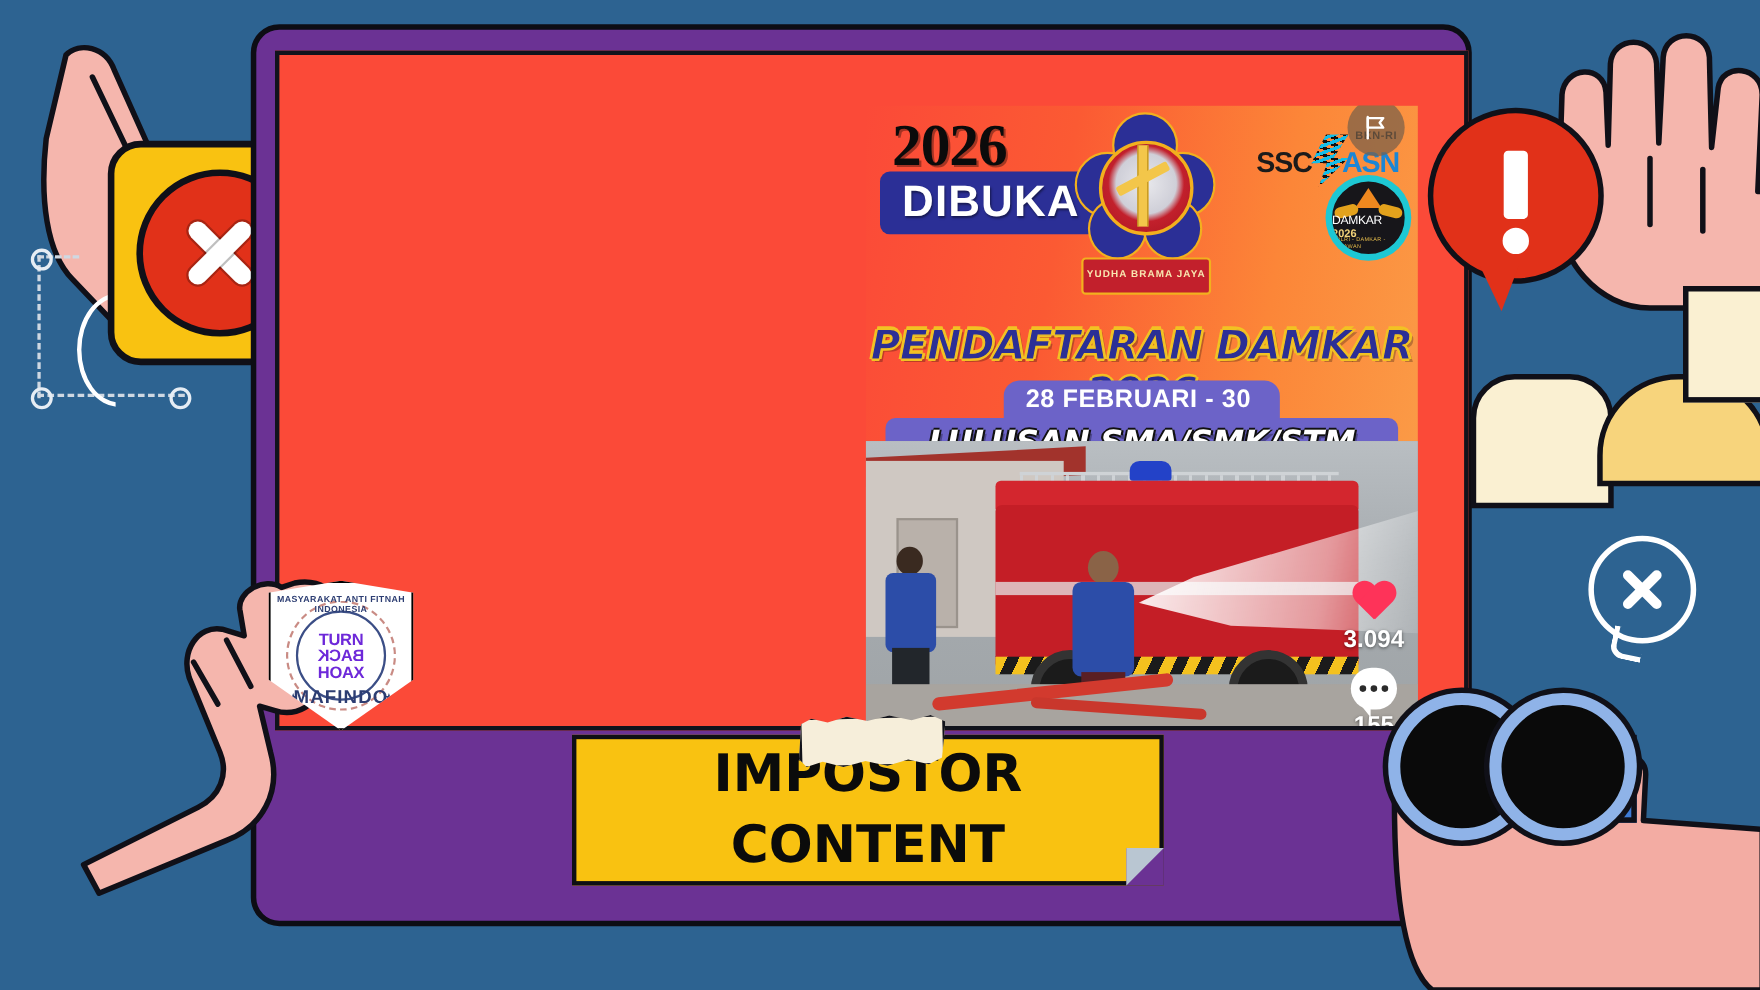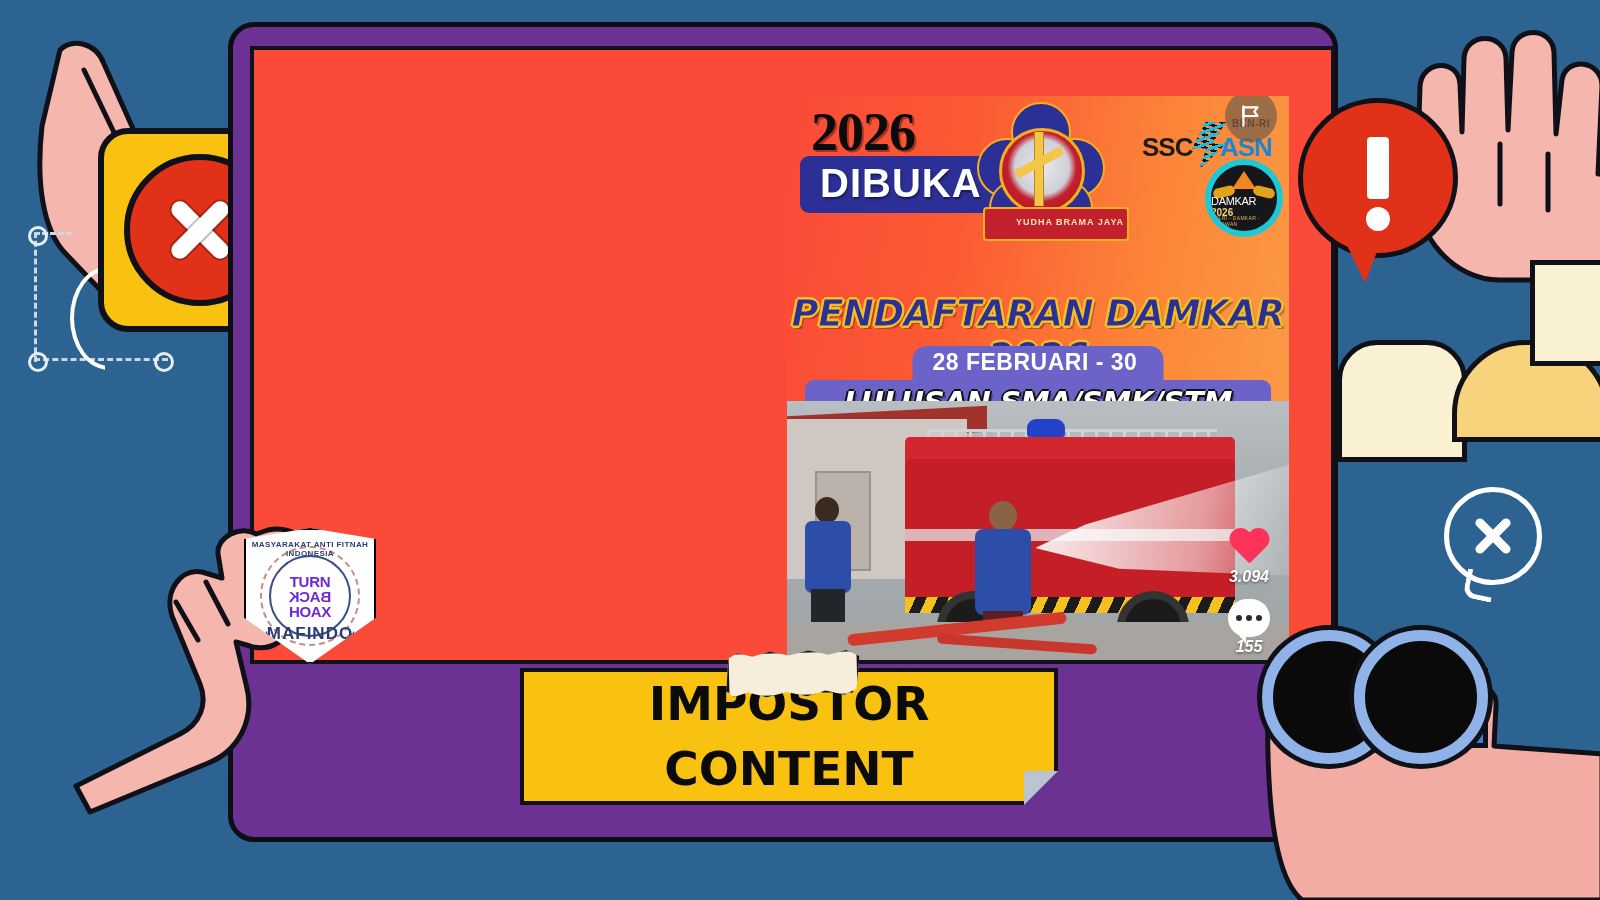--- a/index.html
+++ b/index.html
@@ -54,22 +54,22 @@
   .crest .p3{left:68px;top:36px;width:56px;height:56px;}
   .crest .p4{left:12px;top:78px;width:50px;height:52px;}
   .crest .p5{left:62px;top:78px;width:50px;height:52px;}
   .crest .inner{position:absolute;left:22px;top:26px;width:80px;height:80px;border-radius:50%;
     background:radial-gradient(circle at 50% 45%,#E8E8EC 0%,#CFCFD8 46%,#C2202C 58%,#A9151F 100%);
     border:3px solid #F2B01E;}
   .crest .axe{position:absolute;left:57px;top:30px;width:8px;height:74px;background:#F3C64A;
     border-left:1px solid #b88b12;border-right:1px solid #b88b12;transform:rotate(0deg);}
   .crest .axe2{position:absolute;left:36px;top:56px;width:52px;height:9px;background:#F3C64A;
     transform:rotate(-28deg);border-radius:2px;}
-  .crest .ribbon{position:absolute;left:6px;top:105px;width:114px;height:30px;
-    background:#C2202C;border:2px solid #F2B01E;border-radius:4px;padding-left:28px;}
+  .crest .ribbon{position:absolute;left:6px;top:132px;width:114px;height:30px;
+    background:#C2202C;border:2px solid #F2B01E;border-radius:4px;}
   .crest .ribbon span{display:block;text-align:center;color:#F8E6B0;font-size:9px;
     font-weight:bold;letter-spacing:1px;line-height:26px;}
 
   
   .sscasn{position:absolute;left:355px;top:22px;width:135px;height:52px;}
   .sscasn .ssc{position:absolute;left:0;top:14px;font-size:26px;font-weight:bold;color:#1b1b1b;letter-spacing:-1px;}
   .sscasn .asn{position:absolute;left:78px;top:14px;font-size:26px;font-weight:bold;color:#1B86D6;letter-spacing:-1px;}
   .sscasn .bkn{position:absolute;left:90px;top:0px;font-size:10px;font-weight:bold;color:#111;letter-spacing:.5px;}
   .sscasn .mark{position:absolute;left:50px;top:4px;width:34px;height:48px;
      background:repeating-linear-gradient(160deg,#14bde8 0 3px,transparent 3px 6px),
@@ -151,22 +151,22 @@
     width:0;height:0;border-left:12px solid transparent;border-right:12px solid transparent;
     border-bottom:18px solid #F0881F;}
   .avatar .wing{position:absolute;top:22px;width:22px;height:10px;background:#E3A21C;border-radius:10px;}
   .avatar .wl{left:2px;transform:rotate(-14deg);} .avatar .wr{right:2px;transform:rotate(14deg);}
   .avatar .nm{position:absolute;top:30px;left:0;width:100%;font-size:11px;font-weight:normal;color:#fff;letter-spacing:-.3px;}
   .avatar .yr{position:absolute;top:42px;left:0;width:100%;font-size:10px;font-weight:bold;color:#F2D37A;}
   .avatar .arc{position:absolute;bottom:4px;left:0;width:100%;font-size:5px;color:#E0B84A;letter-spacing:.3px;}
 
   .metric{margin-top:10px;}
   .metric .glyph{height:44px;display:flex;align-items:center;justify-content:center;}
-  .metric .num{font-size:16px;font-weight:bold;color:#fff;
-     text-shadow:0 1px 3px rgba(0,0,0,.55);margin-top:-2px;font-style:italic;}
+  .metric .num{font-size:22px;font-weight:bold;color:#fff;
+     text-shadow:0 1px 3px rgba(0,0,0,.55);margin-top:-2px;}
   .heart{width:42px;height:38px;position:relative;}
   .heart::before,.heart::after{content:"";position:absolute;top:0;width:22px;height:34px;
      background:#FE3359;border-radius:22px 22px 0 0;}
   .heart::before{left:21px;transform:rotate(-45deg);transform-origin:0 100%;}
   .heart::after{left:0;transform:rotate(45deg);transform-origin:100% 100%;}
   .bubble{width:42px;height:38px;background:#fff;border-radius:20px;position:relative;
      display:flex;align-items:center;justify-content:center;gap:4px;}
   .bubble::after{content:"";position:absolute;left:9px;bottom:-7px;width:0;height:0;
      border-left:9px solid transparent;border-right:0 solid transparent;border-top:11px solid #fff;}
   .bubble i{width:6px;height:6px;border-radius:50%;background:#2b2b2b;display:block;}

